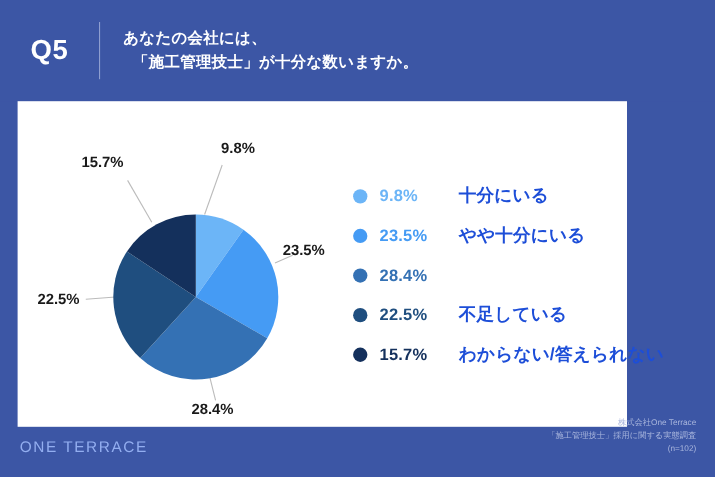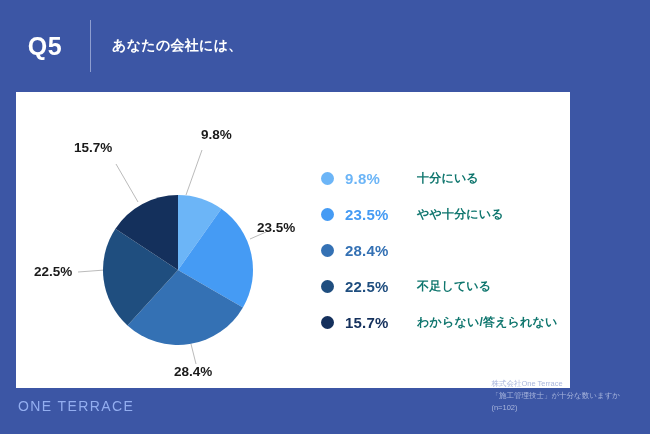--- a/index.html
+++ b/index.html
@@ -103,54 +103,55 @@
   }
   .legend-pct {
     width: 72px;
     margin-left: 11px;
     font-size: 15px;
     font-weight: bold;
     flex: 0 0 auto;
     letter-spacing: 0.2px;
   }
   .legend-label {
-    font-size: 12px;
-    font-weight: bold;
-    color: #0f766e;
+    font-size: 16px;
+    font-weight: bold;
+    color: #1d4ed8;
     letter-spacing: 0.2px;
   }
 
   
   .logo {
     position: absolute;
     left: 18px;
     top: 398px;
     font-size: 14px;
     font-weight: normal;
     letter-spacing: 1.4px;
     color: #93aef0;
   }
   .credit {
     position: absolute;
-    right: 30px;
+    right: 17px;
     top: 378px;
-    text-align: left;
+    text-align: right;
     color: #a9b6dd;
     font-size: 7.5px;
     line-height: 1.62;
   }
 </style>
 </head>
 <body>
 
 <div class="header">
   <div class="q-number">Q5</div>
   <div class="q-divider"></div>
   <div class="q-title">
     <span class="line1">あなたの会社には、</span>
+    <span class="line2">「施工管理技士」が十分な数いますか。</span>
   </div>
 </div>
 
 <div class="card">
 
   <div class="pie-wrap">
     <svg class="pie-svg" width="320" height="296" viewBox="0 0 320 296">
       <g>
         <line x1="170" y1="103" x2="186" y2="58" stroke="#bbbbbb" stroke-width="1"></line>
         <line x1="234" y1="147" x2="250" y2="140" stroke="#bbbbbb" stroke-width="1"></line>
@@ -205,15 +206,15 @@
       <span class="legend-label">わからない/答えられない</span>
     </div>
 
   </div>
 </div>
 
 <div class="logo">ONE TERRACE</div>
 
 <div class="credit">
   <div>株式会社One Terrace</div>
-  <div>「施工管理技士」が十分な数いますか</div>
+  <div>「施工管理技士」採用に関する実態調査</div>
   <div>(n=102)</div>
 </div>
 
 </body></html>

